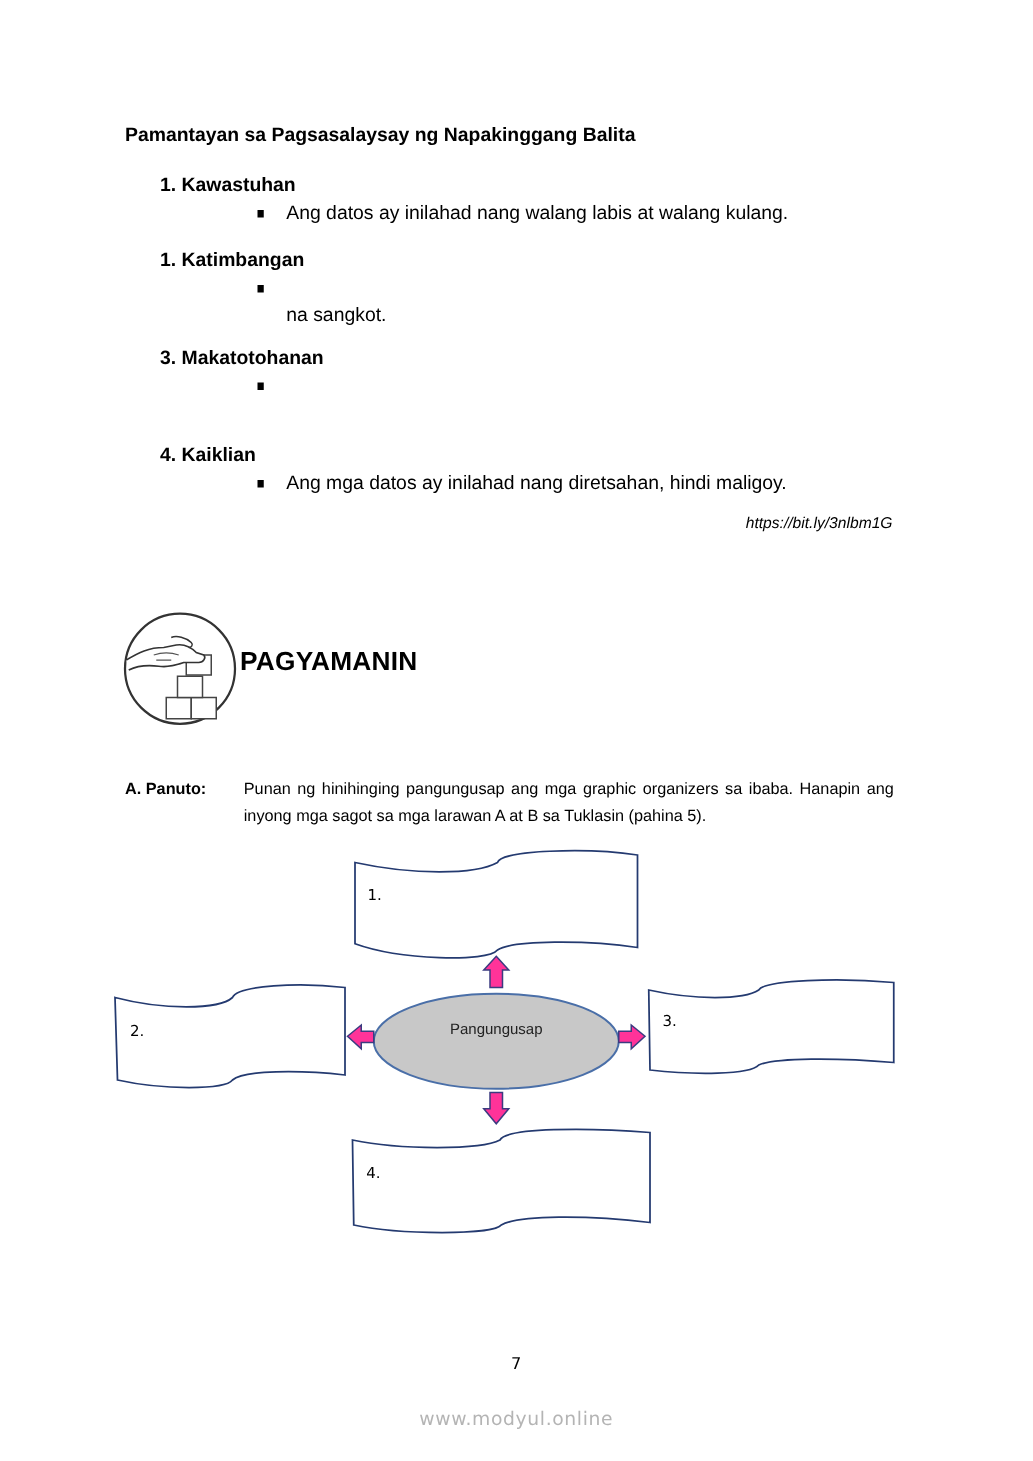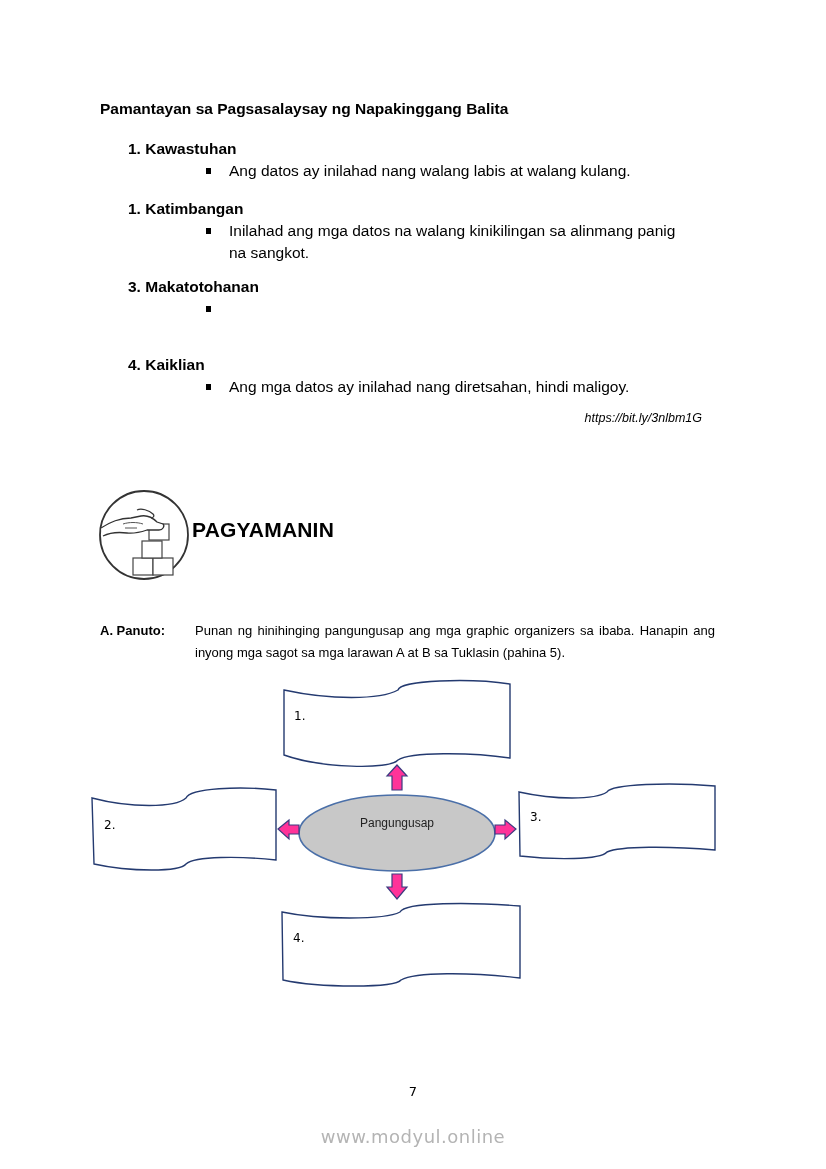--- a/index.html
+++ b/index.html
@@ -4,44 +4,44 @@
   <style>
     html, body { margin: 0; padding: 0; background: #ffffff; }
     body { width: 826px; height: 1169px; position: relative; overflow: hidden;
            font-family: "Liberation Sans", sans-serif; color: #000; }
     .abs { position: absolute; }
     .title { left: 100px; top: 100px; font-size: 15.5px; font-weight: bold; }
     .crit-head { left: 128px; font-size: 15.5px; font-weight: bold; }
     .bullet-row { left: 205px; width: 510px; font-size: 15.5px; line-height: 22px; display: flex; }
     .bullet-row .sq { width: 24px; flex: none; position: relative; }
     .bullet-row .sq::before { content: ""; position: absolute; left: 1px; top: 8px; width: 5px; height: 6px; background: #000; }
-    .source { right: 124px; top: 411px; font-size: 12.5px; font-style: italic; }
+    .source { right: 112px; top: 411px; font-size: 12.5px; font-style: italic; }
     .section-title { left: 192px; top: 518px; font-size: 21px; font-weight: bold; letter-spacing: 0.2px; }
     .instr { left: 100px; top: 596px; width: 615px; font-size: 13px; line-height: 22px; display: flex; margin-top: 24px; }
     .instr .lbl { font-weight: bold; width: 95px; flex: none; }
     .instr .txt { text-align: justify; }
     .page-num { left: 0; width: 826px; text-align: center; top: 1084px; font-size: 13px; font-family: "DejaVu Sans", sans-serif; }
-    .watermark { left: 0; width: 826px; text-align: center; top: 1126px; font-size: 18px; color: #b4b4b4; font-family: "DejaVu Sans", sans-serif; letter-spacing: 0.5px; }
+    .watermark { left: 0; width: 826px; text-align: center; top: 1126px; font-size: 15px; color: #b4b4b4; font-family: "DejaVu Sans", sans-serif; letter-spacing: 0.5px; }
     .box-label { font-size: 12px; font-family: "DejaVu Sans", sans-serif; }
   </style>
 </head>
 <body>
 
 <div class="abs title">Pamantayan sa Pagsasalaysay ng Napakinggang Balita</div>
 
 <div class="abs crit-head" style="top:140px">1. Kawastuhan</div>
 <div class="abs bullet-row" style="top:160px">
   <span class="sq"></span>
   <span>Ang datos ay inilahad nang walang labis at walang kulang.</span>
 </div>
 
 <div class="abs crit-head" style="top:200px">1. Katimbangan</div>
 <div class="abs bullet-row" style="top:220px">
   <span class="sq"></span>
-  <span><span>Inilahad ang mga datos na walang kinikilingan sa alinmang panig</span><br><span>na sangkot.</span></span>
+  <span><br><span>na sangkot.</span></span>
 </div>
 
 <div class="abs crit-head" style="top:278px">3. Makatotohanan</div>
 <div class="abs bullet-row" style="top:298px">
   <span class="sq"></span>
 </div>
 
 <div class="abs crit-head" style="top:356px">4. Kaiklian</div>
 <div class="abs bullet-row" style="top:376px">
   <span class="sq"></span>

